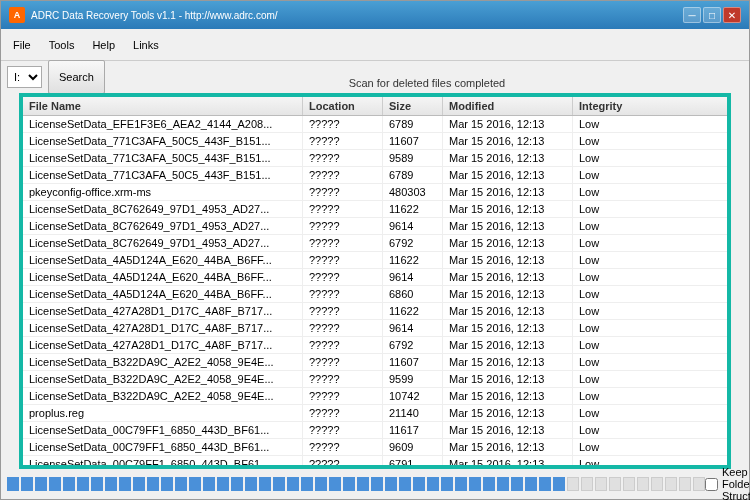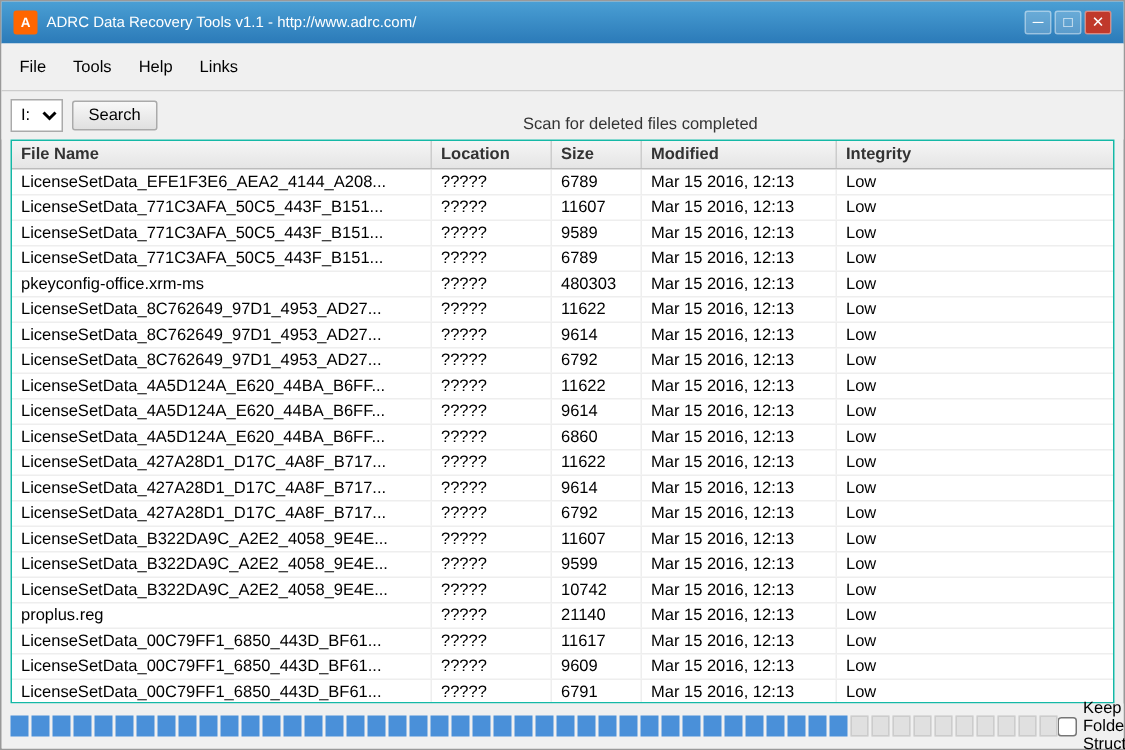--- a/index.html
+++ b/index.html
@@ -98,40 +98,40 @@
     }
     .drive-select {
       width: 35px;
       height: 22px;
       border: 1px solid #aaa;
       background: white;
       font-size: 11px;
       padding: 1px 2px;
     }
     .search-btn {
-      height: 20px;
+      height: 34px;
       padding: 0 10px;
       border: 1px solid #aaa;
       background: linear-gradient(to bottom, #f8f8f8, #e0e0e0);
       font-size: 11px;
       cursor: pointer;
       border-radius: 2px;
     }
     .status-bar-top {
       flex: 1;
       text-align: center;
       font-size: 11px;
       color: #333;
       margin-top: 12px;
     }
     .table-container {
       flex: 1;
       overflow: hidden;
-      border: 1px solid #14b8a6;
-      margin: 0 6px;
+      border: 4px solid #14b8a6;
+      margin: 0 18px;
       background: white;
       display: flex;
       flex-direction: column;
     }
     .table-header {
       display: flex;
       background: linear-gradient(to bottom, #f5f5f5, #e5e5e5);
       border-bottom: 1px solid #bbb;
       flex-shrink: 0;
     }

